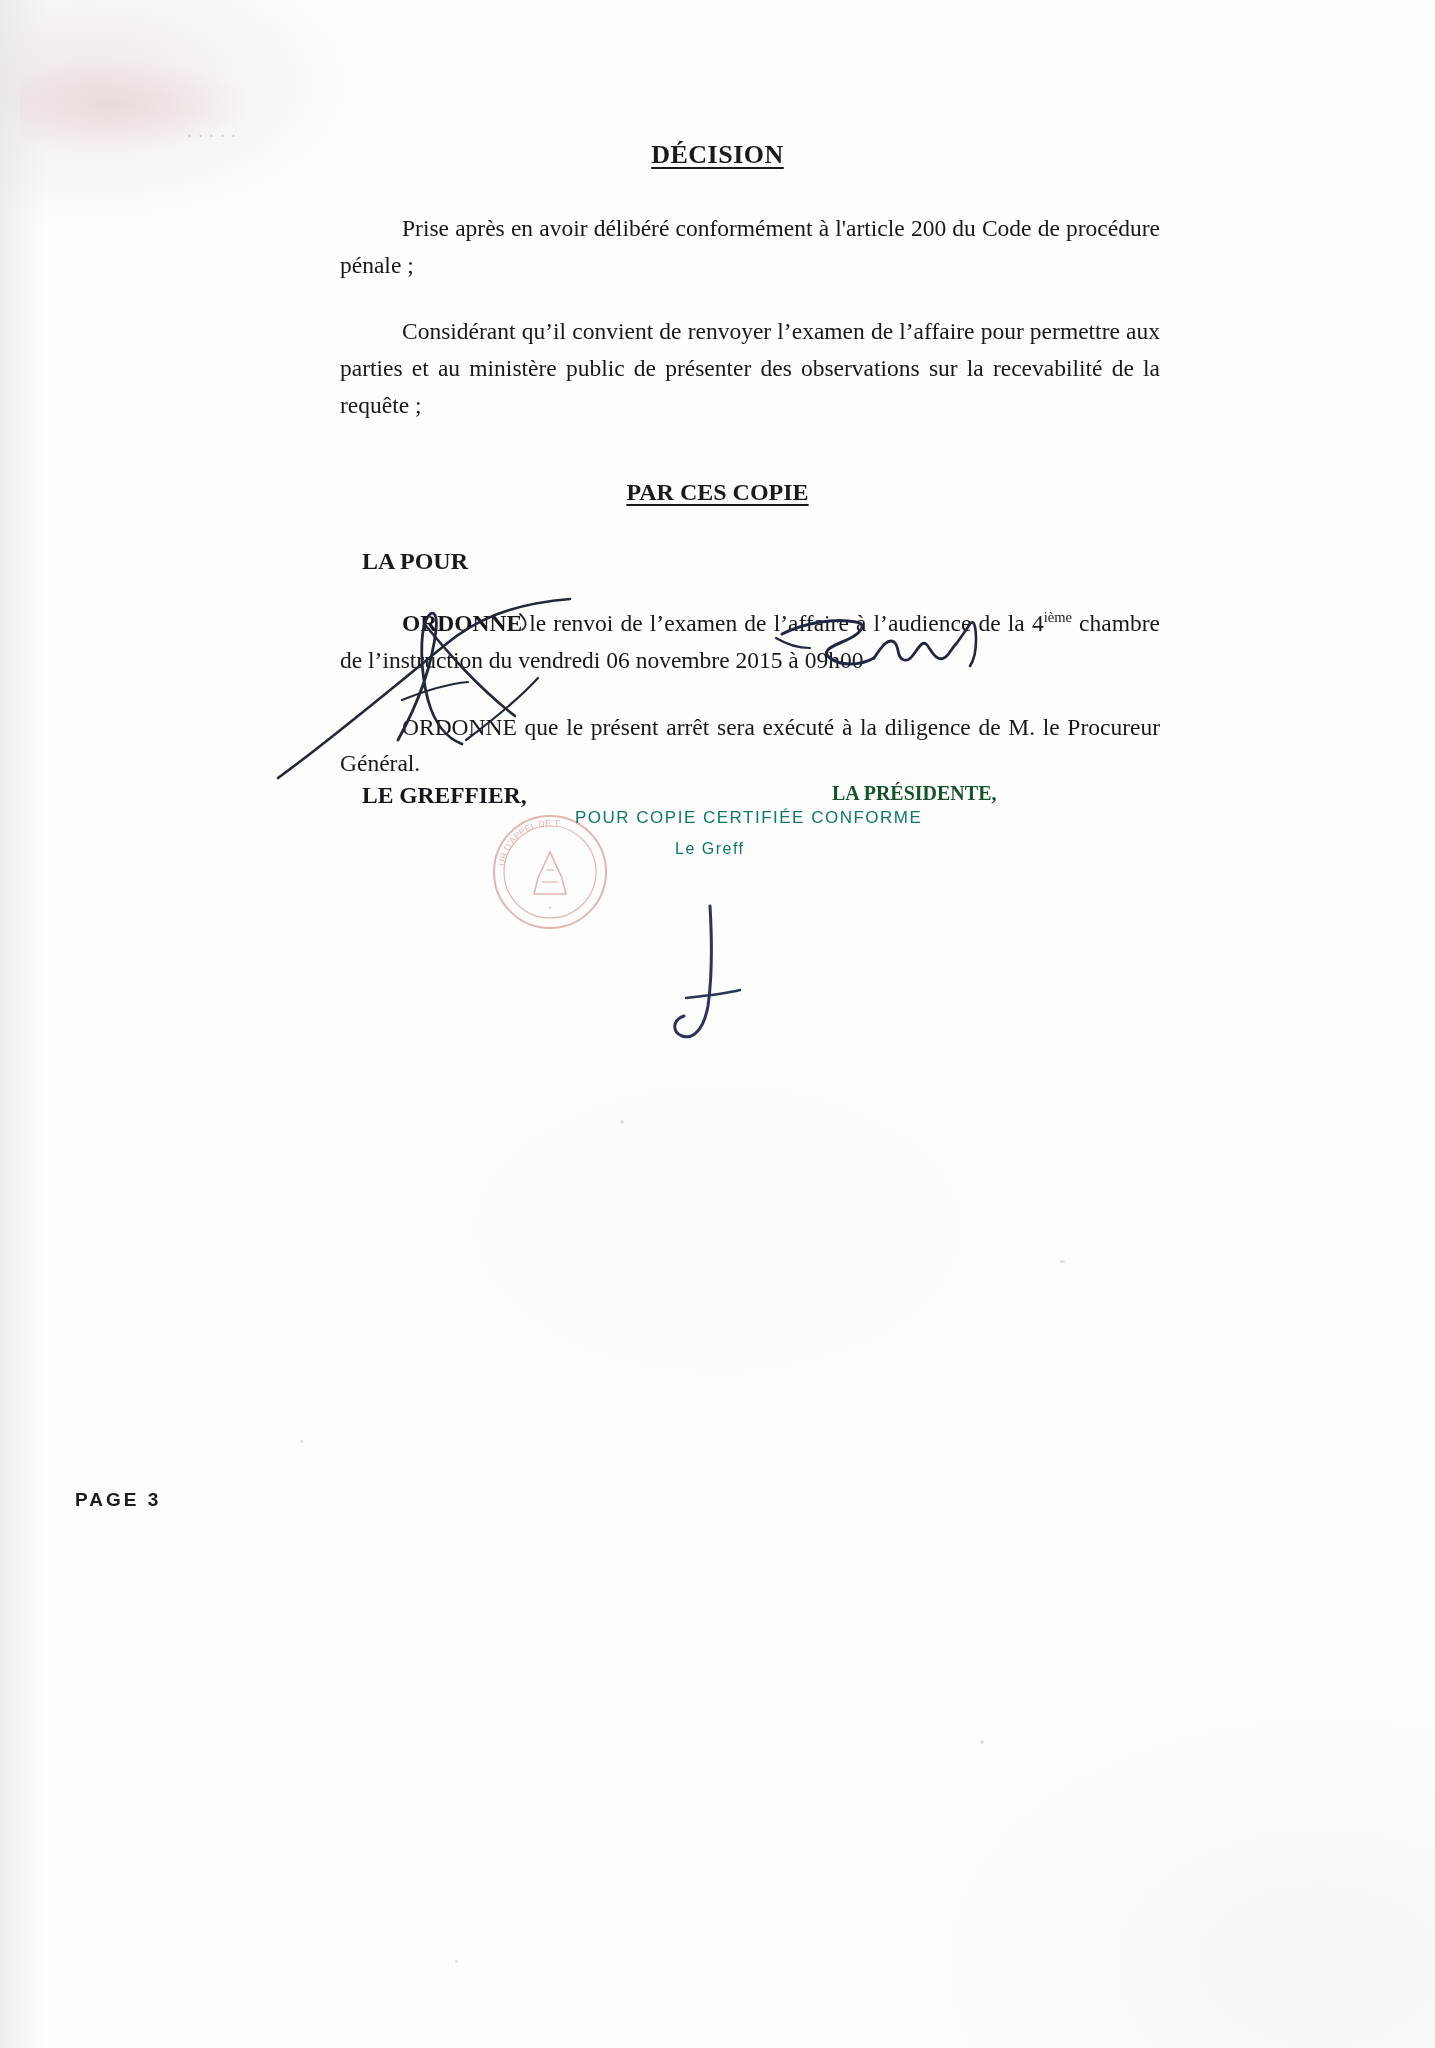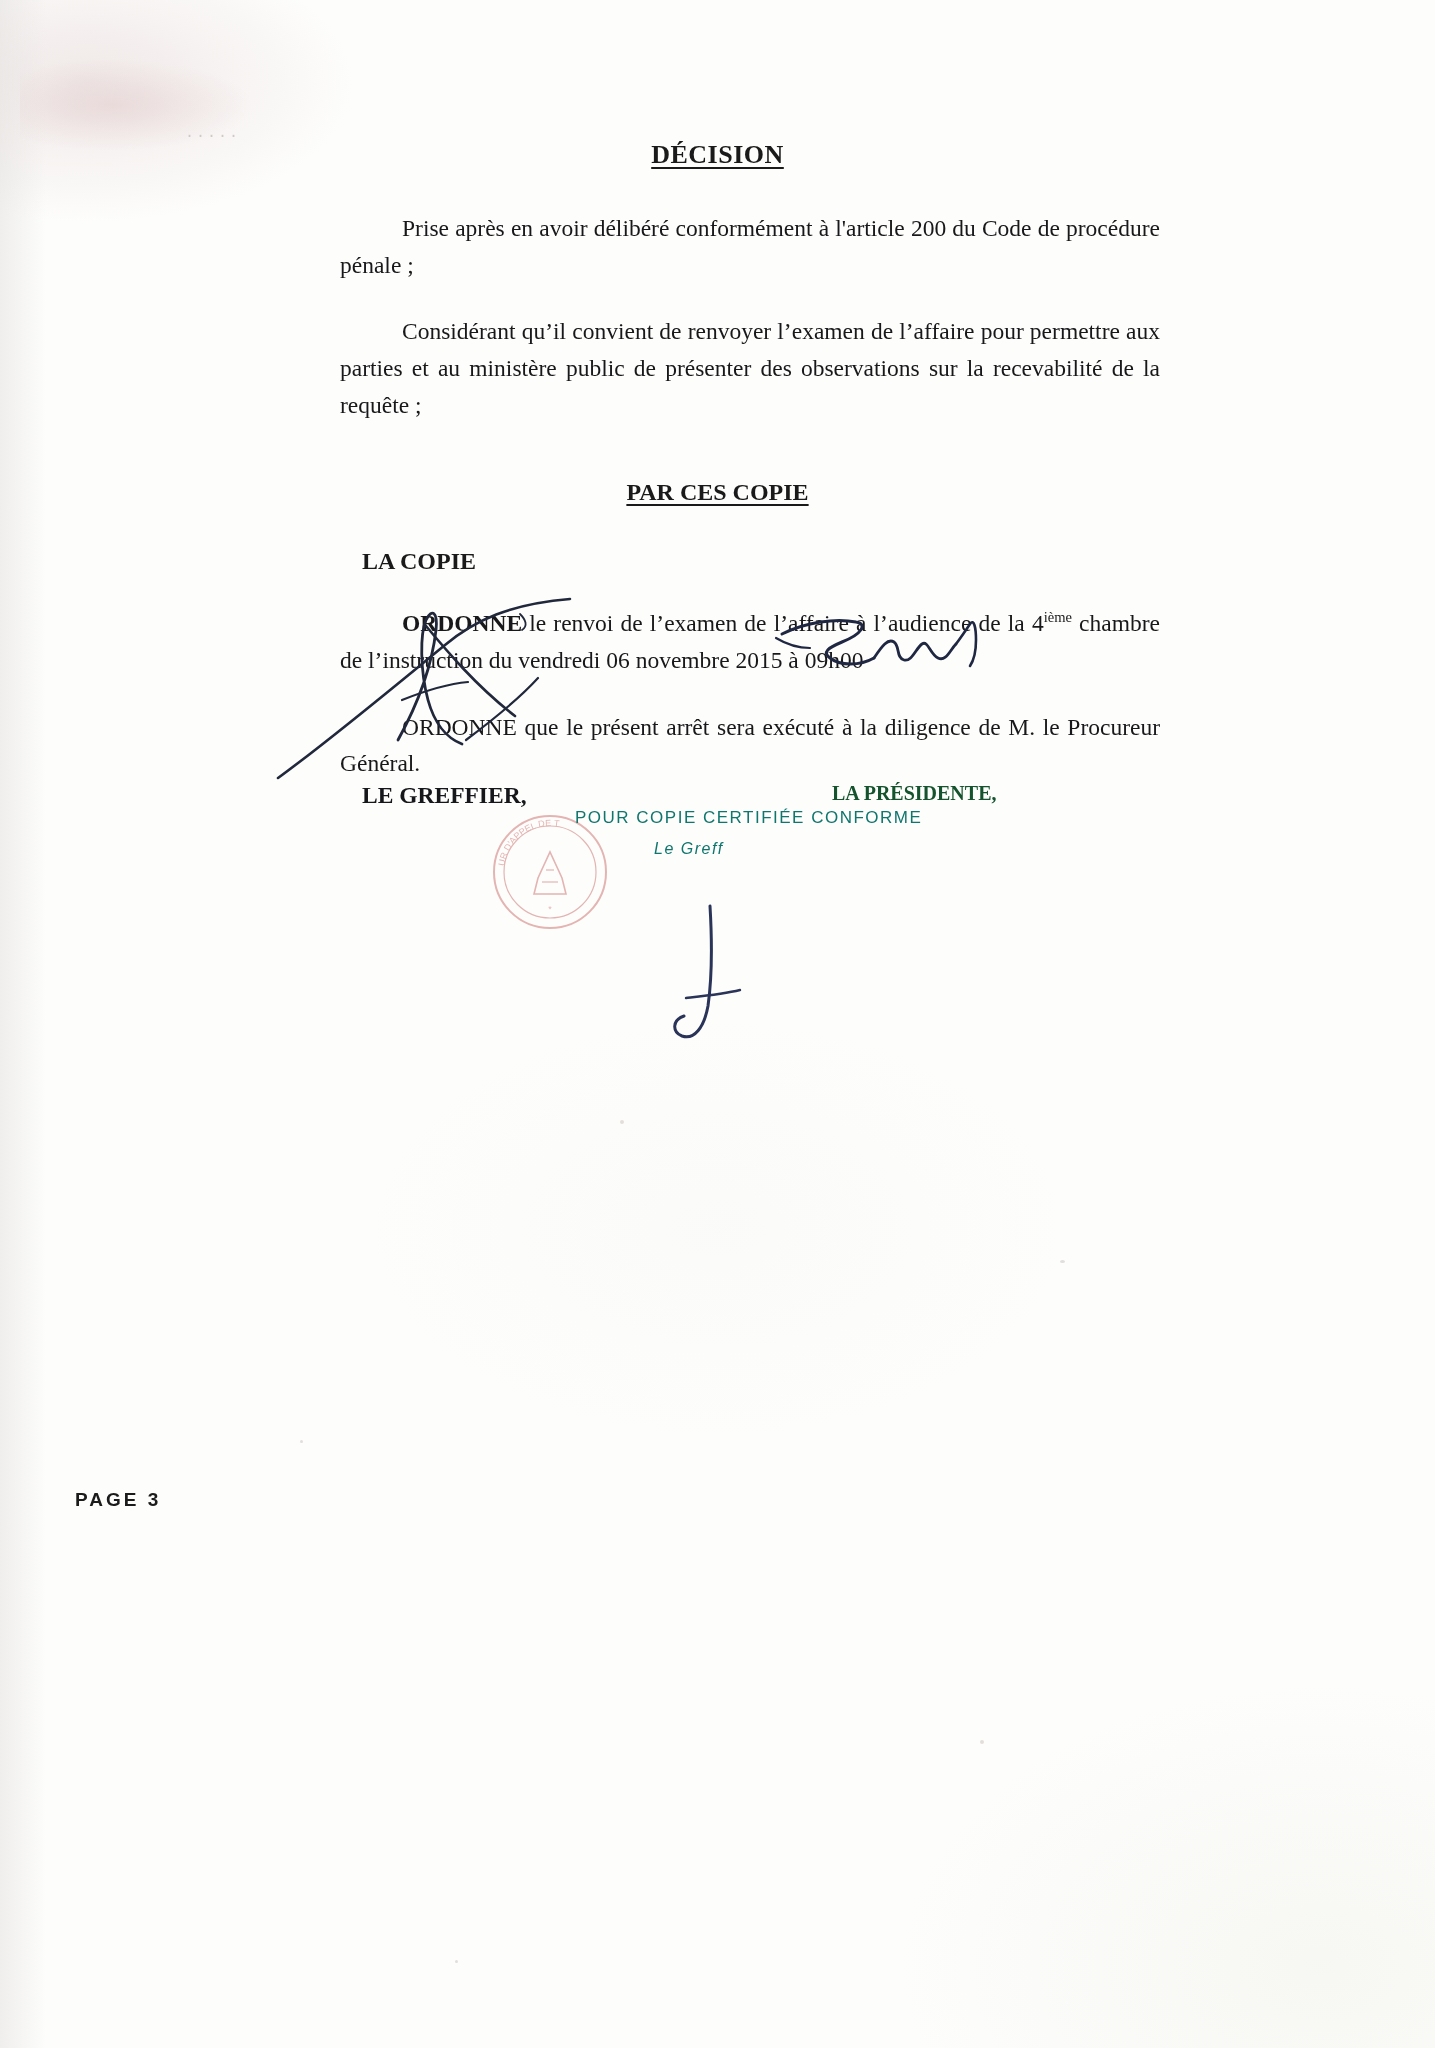--- a/index.html
+++ b/index.html
@@ -160,22 +160,21 @@
     font-family: "Liberation Sans", sans-serif;
     letter-spacing: 1.5px;
     pointer-events: none;
   }
   .stamp-text .l1 {
     font-size: 17px;
   }
   .stamp-text .l2 {
     font-size: 16px;
     margin-top: 12px;
-    margin-left: 79px;
-    font-style: italic;
+    margin-left: 100px;
   }
 
   .page-number {
     position: absolute;
     left: 75px;
     top: 1489px;
     font-family: "Liberation Sans", sans-serif;
     font-size: 19px;
     font-weight: bold;
     letter-spacing: 3px;
@@ -216,21 +215,21 @@
     </div>
 
     <div class="gap-md"></div>
 
     <div class="par-wrap">
       <p class="indent">Considérant qu’il convient de renvoyer l’examen de l’affaire pour permettre aux parties et au ministère public de présenter des observations sur la recevabilité de la requête ;</p>
     </div>
 
     <div class="section-title">PAR CES COPIE</div>
 
-    <div class="la-cour">LA COPIE</div>
+    <div class="la-cour">LA POUR</div>
 
     <div class="gap-md"></div>
 
     <div class="par-wrap">
       <p class="indent"><span class="ordonne-bold">ORDONNE</span><span> le renvoi de l’examen de l’affaire à l’audience de la 4</span><sup class="ieme">ième</sup><span> chambre de l’instruction du vendredi 06 novembre 2015 à 09h00</span></p>
     </div>
 
     <div class="gap-md"></div>
 
     <div class="par-wrap">

